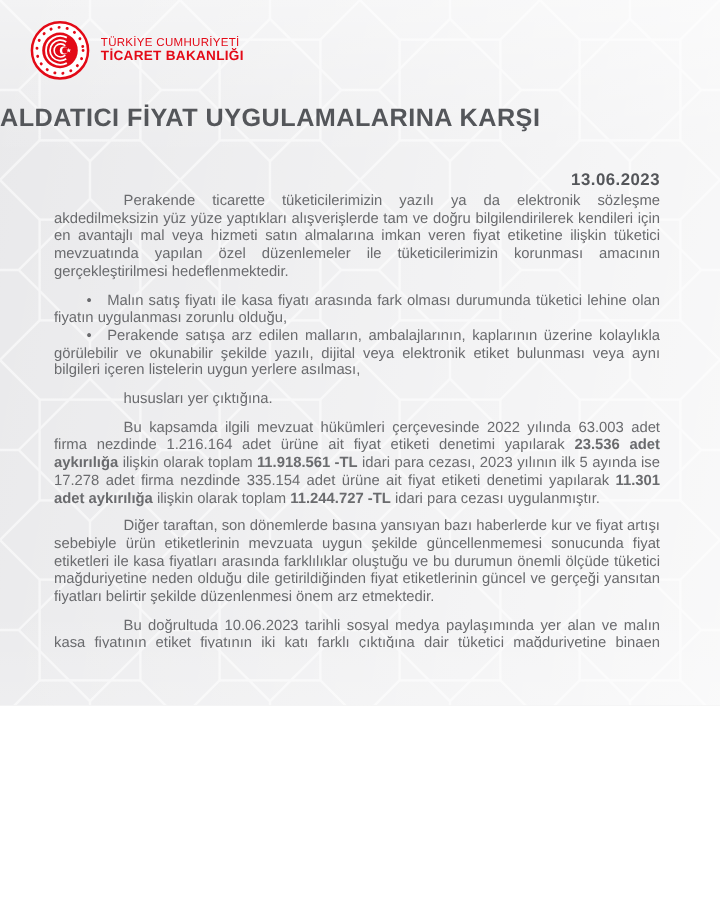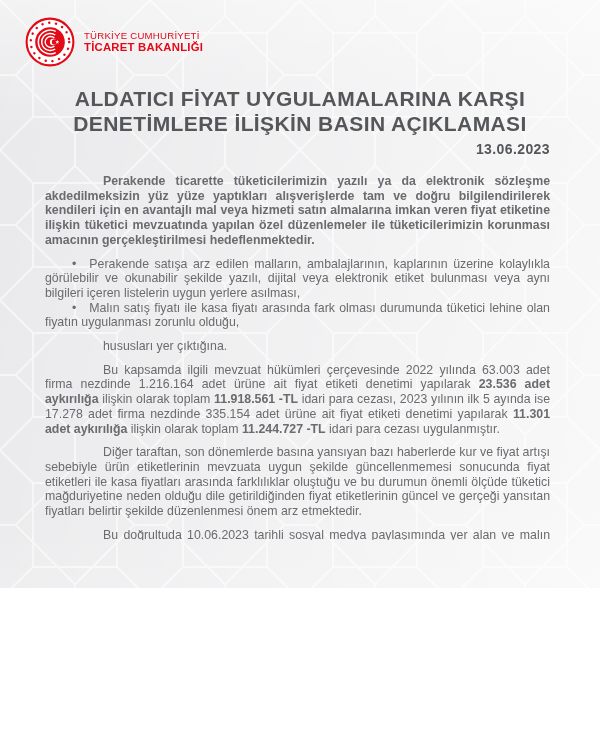--- a/index.html
+++ b/index.html
@@ -30,36 +30,36 @@
   
   .logo-row{position:absolute;top:16px;left:24px;display:flex;align-items:center;gap:8px;}
   .emblem{width:52px;height:52px;flex:0 0 auto;}
   .ministry-name{display:flex;flex-direction:column;justify-content:center;line-height:1.18;}
   .ministry-line1{font-size:9.6px;letter-spacing:.25px;color:var(--brand-red);font-weight:normal;}
   .ministry-line2{font-size:11.3px;letter-spacing:.25px;color:var(--brand-red);font-weight:bold;}
 
   
   .title{
     position:absolute;top:86px;left:0;width:100%;
-    text-align:center;color:var(--title-gray);
+    color:var(--title-gray);
     font-size:21px;font-weight:bold;letter-spacing:.4px;line-height:25px;
   }
   .date{
     position:absolute;top:141px;right:50px;
     color:var(--title-gray);font-size:14px;font-weight:bold;letter-spacing:.4px;text-align:right;
   }
 
   
   .body{
     position:absolute;top:160px;left:45px;right:50px;bottom:48px;
     color:var(--body-gray);font-size:12.35px;line-height:14.7px;
     overflow:hidden;
   }
   .para{text-align:justify;text-indent:58px;margin-top:9px;}
-  .para:first-child{margin-top:14px;font-weight:bold;}
+  .para:first-child{margin-top:0;}
   .para.bullet{text-indent:27px;}
   .para.bullet + .para.bullet{margin-top:0;}
   .para strong{font-weight:bold;}
   .bullet-mark{display:inline;}
   .bullet-gap{display:inline-block;width:13px;}
 
   
   .watermark{position:absolute;top:684px;left:198px;display:flex;align-items:center;gap:7px;opacity:.5;pointer-events:none;}
   .watermark svg{width:44px;height:44px;}
   .wm-text{display:flex;flex-direction:column;line-height:1.2;color:#ffffff;font-weight:bold;}
@@ -109,29 +109,28 @@
         <circle cx="58.6" cy="50" r="5.1" fill="#e30a17"></circle>
         <polygon fill="#ffffff" points="64,46 65,48.6 67.8,48.8 65.6,50.5 66.4,53.2 64,51.7 61.6,53.2 62.4,50.5 60.2,48.8 63,48.6"></polygon>
       </svg>
       <div class="ministry-name">
         <span class="ministry-line1">TÜRKİYE CUMHURİYETİ</span>
         <span class="ministry-line2">TİCARET BAKANLIĞI</span>
       </div>
     </div>
 
     <h1 class="title"><span>ALDATICI FİYAT UYGULAMALARINA KARŞI</span><br>
-      <span>DENETİMLERE İLİŞKİN BASIN AÇIKLAMASI</span>
     </h1>
 
     <div class="date">13.06.2023</div>
 
     <div class="body">
         <p class="para indent">Perakende ticarette tüketicilerimizin yazılı ya da elektronik sözleşme akdedilmeksizin yüz yüze yaptıkları alışverişlerde tam ve doğru bilgilendirilerek kendileri için en avantajlı mal veya hizmeti satın almalarına imkan veren fiyat etiketine ilişkin tüketici mevzuatında yapılan özel düzenlemeler ile tüketicilerimizin korunması amacının gerçekleştirilmesi hedeflenmektedir.</p>
+        <p class="para bullet"><span class="bullet-mark">•</span><span class="bullet-gap"></span>Malın satış fiyatı ile kasa fiyatı arasında fark olması durumunda tüketici lehine olan fiyatın uygulanması zorunlu olduğu,</p>
         <p class="para bullet"><span class="bullet-mark">•</span><span class="bullet-gap"></span>Perakende satışa arz edilen malların, ambalajlarının, kaplarının üzerine kolaylıkla görülebilir ve okunabilir şekilde yazılı, dijital veya elektronik etiket bulunması veya aynı bilgileri içeren listelerin uygun yerlere asılması,</p>
-        <p class="para bullet"><span class="bullet-mark">•</span><span class="bullet-gap"></span>Malın satış fiyatı ile kasa fiyatı arasında fark olması durumunda tüketici lehine olan fiyatın uygulanması zorunlu olduğu,</p>
         <p class="para indent">hususları yer çıktığına.</p>
         <p class="para indent">Bu kapsamda ilgili mevzuat hükümleri çerçevesinde 2022 yılında 63.003 adet firma nezdinde 1.216.164 adet ürüne ait fiyat etiketi denetimi yapılarak <strong>23.536 adet aykırılığa</strong> ilişkin olarak toplam <strong>11.918.561 -TL</strong> idari para cezası, 2023 yılının ilk 5 ayında ise 17.278 adet firma nezdinde 335.154 adet ürüne ait fiyat etiketi denetimi yapılarak <strong>11.301 adet aykırılığa</strong> ilişkin olarak toplam <strong>11.244.727 -TL</strong> idari para cezası uygulanmıştır.</p>
         <p class="para indent">Diğer taraftan, son dönemlerde basına yansıyan bazı haberlerde kur ve fiyat artışı sebebiyle ürün etiketlerinin mevzuata uygun şekilde güncellenmemesi sonucunda fiyat etiketleri ile kasa fiyatları arasında farklılıklar oluştuğu ve bu durumun önemli ölçüde tüketici mağduriyetine neden olduğu dile getirildiğinden fiyat etiketlerinin güncel ve gerçeği yansıtan fiyatları belirtir şekilde düzenlenmesi önem arz etmektedir.</p>
         <p class="para indent">Bu doğrultuda 10.06.2023 tarihli sosyal medya paylaşımında yer alan ve malın kasa fiyatının etiket fiyatının iki katı farklı çıktığına dair tüketici mağduriyetine binaen Bakanlığımız Ticaret İl Müdürlüklerine; başta ithal elektronik ürünler olmak üzere zincir teknoloji mağazalarında satışa sunulan ürünlerin satış fiyatı ile kasa fiyatı arasında fark olup olmadığına ilişkin 6502 sayılı Tüketicinin Korunması Hakkında Kanun ve Fiyat Etiketi Yönetmeliği hükümleri çerçevesinde yaygın ve yoğun denetimlerin yapılması talimatı verilmiştir.</p>
         <p class="para indent">Perakende saygıyla duyurulur.</p>
       </div>
 
     <div class="watermark">
       <svg viewBox="0 0 100 100" xmlns="http://www.w3.org/2000/svg">
         <circle cx="50" cy="50" r="45" fill="none" stroke="#ffffff" stroke-width="4"></circle>

